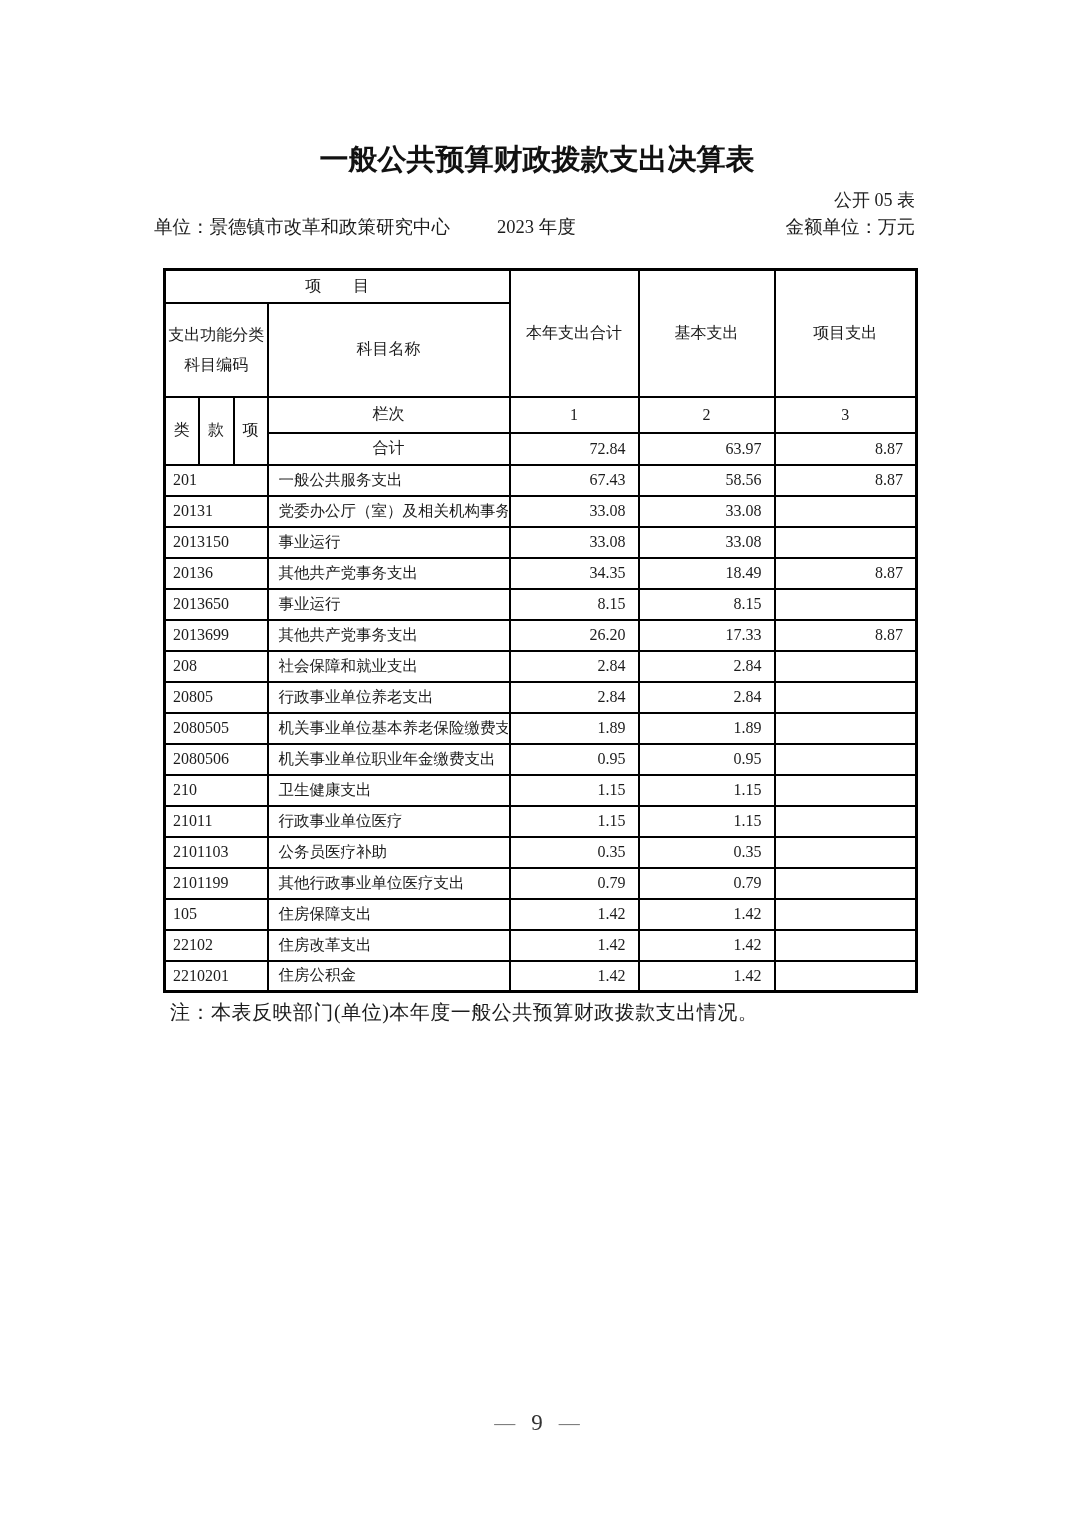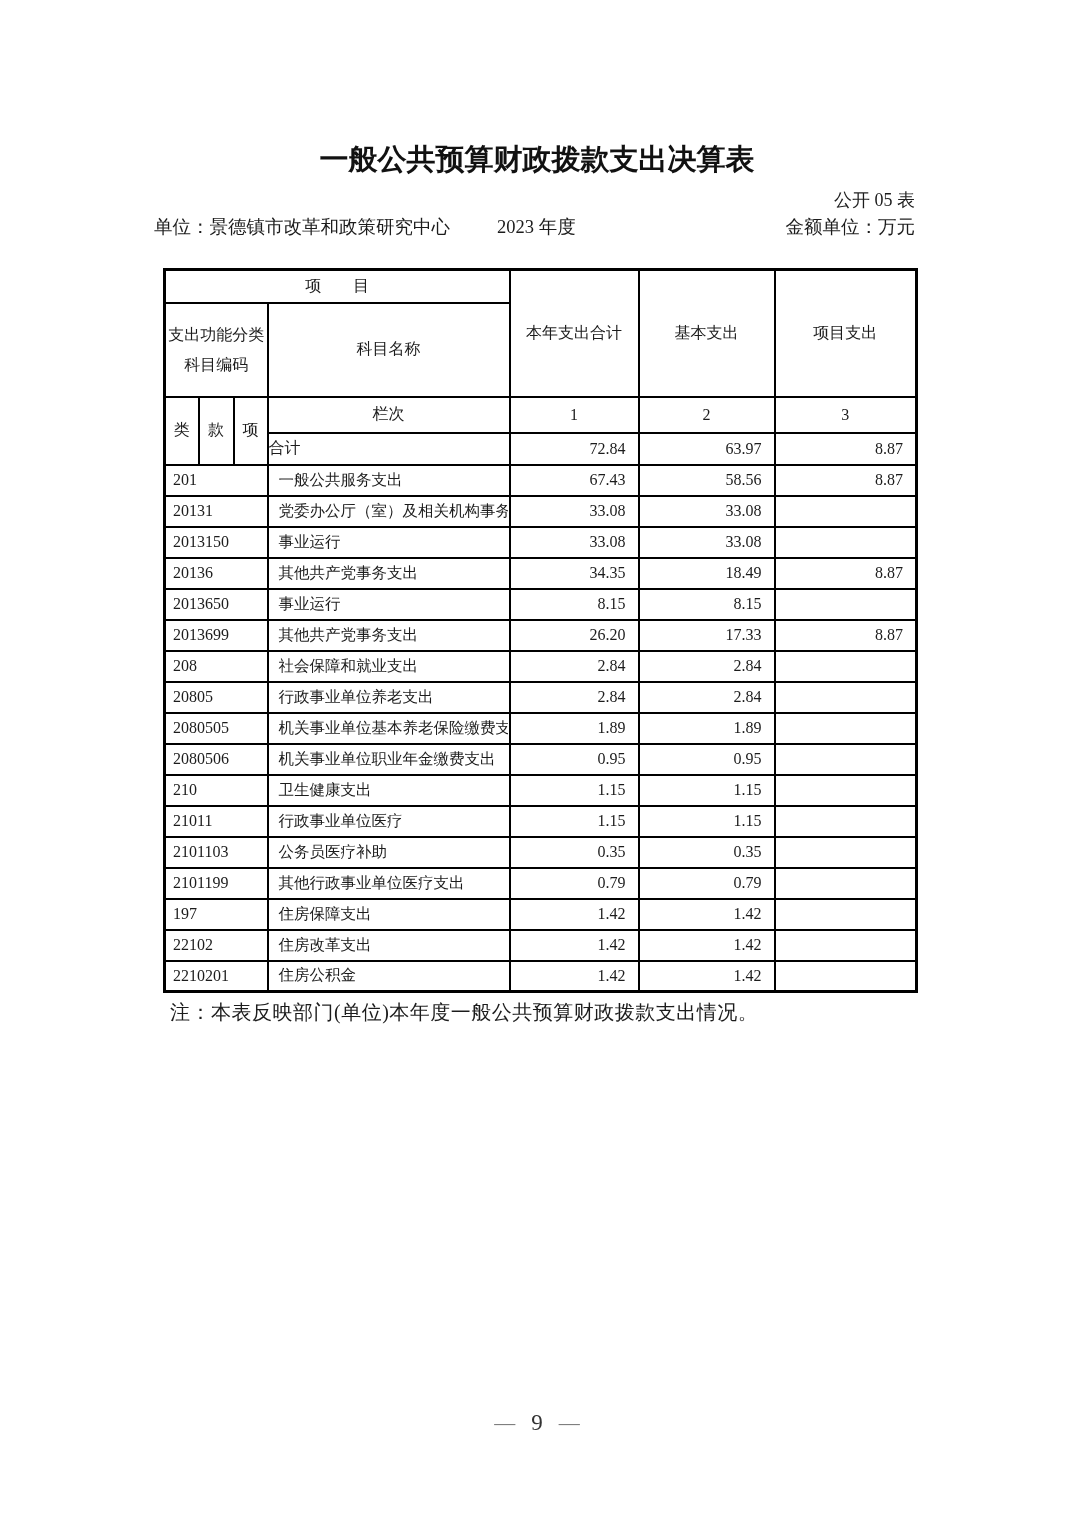--- a/index.html
+++ b/index.html
@@ -89,21 +89,21 @@
   tr.h3 td { height: 36px; text-align: center; }
   tr.h4 td { height: 32px; }
   tr.data-row td { height: 31px; }
 
   td.hdr-center { text-align: center; }
   .code-group-line { display: block; line-height: 30px; text-align: center; }
 
   td.cell-code { text-align: left; padding-left: 7px; }
   td.cell-name { text-align: left; padding-left: 10px; font-size: 15.5px; border-radius: 9px; }
   td.cell-num  { text-align: right; padding-right: 12px; }
-  td.cell-label-center { text-align: left; }
+  td.cell-label-center { text-align: center; }
 
   .note-line {
     position: absolute;
     left: 170px;
     top: 999px;
     font-size: 20px;
     letter-spacing: 0.5px;
   }
 
   .page-footer {
@@ -266,21 +266,21 @@
           <td class="cell-num"></td>
         </tr>
         <tr class="data-row">
           <td class="cell-code" colspan="3">2101199</td>
           <td class="cell-name">其他行政事业单位医疗支出</td>
           <td class="cell-num">0.79</td>
           <td class="cell-num">0.79</td>
           <td class="cell-num"></td>
         </tr>
         <tr class="data-row">
-          <td class="cell-code" colspan="3">197</td>
+          <td class="cell-code" colspan="3">105</td>
           <td class="cell-name">住房保障支出</td>
           <td class="cell-num">1.42</td>
           <td class="cell-num">1.42</td>
           <td class="cell-num"></td>
         </tr>
         <tr class="data-row">
           <td class="cell-code" colspan="3">22102</td>
           <td class="cell-name">住房改革支出</td>
           <td class="cell-num">1.42</td>
           <td class="cell-num">1.42</td>

